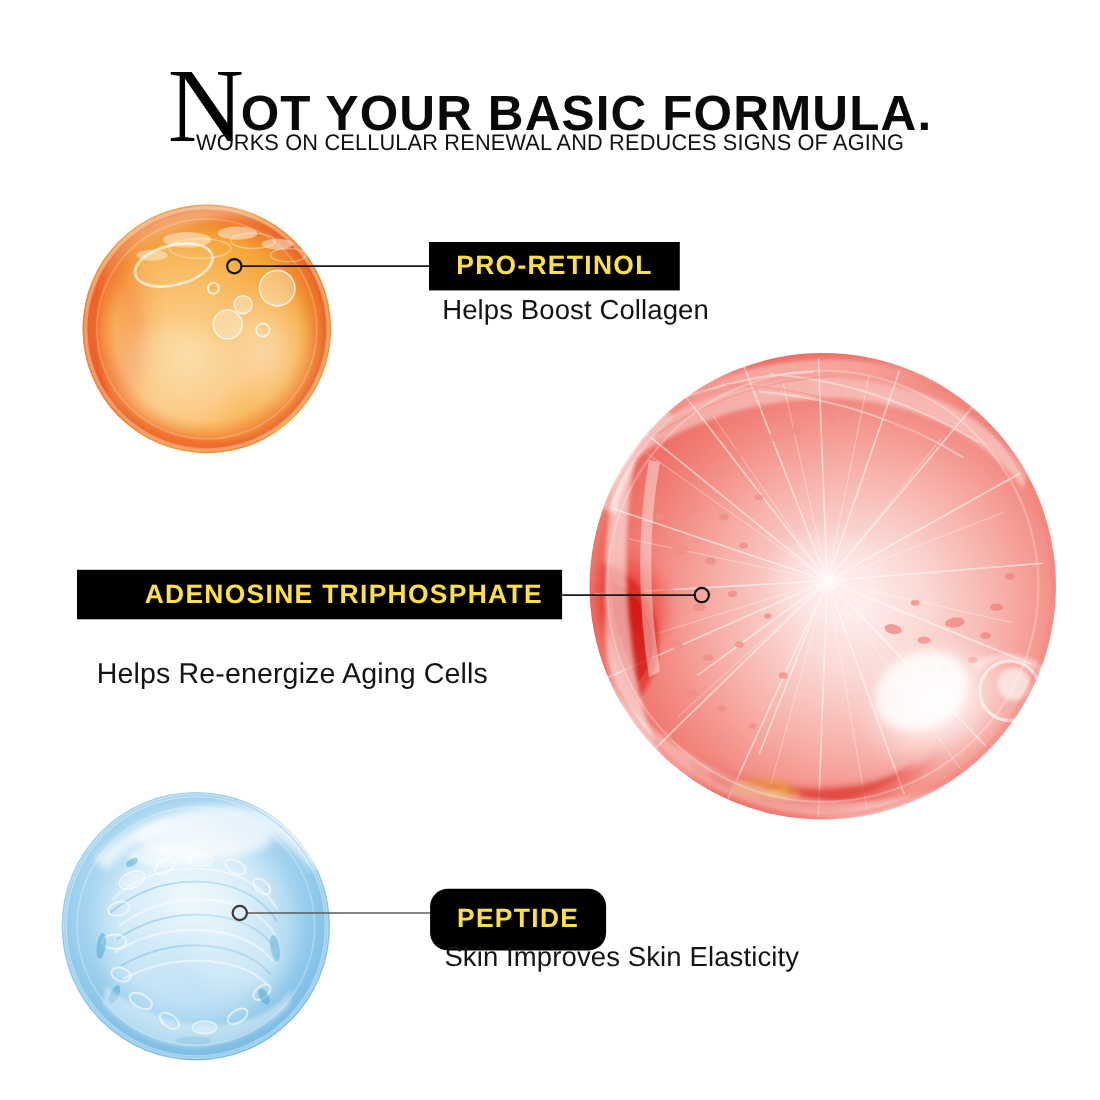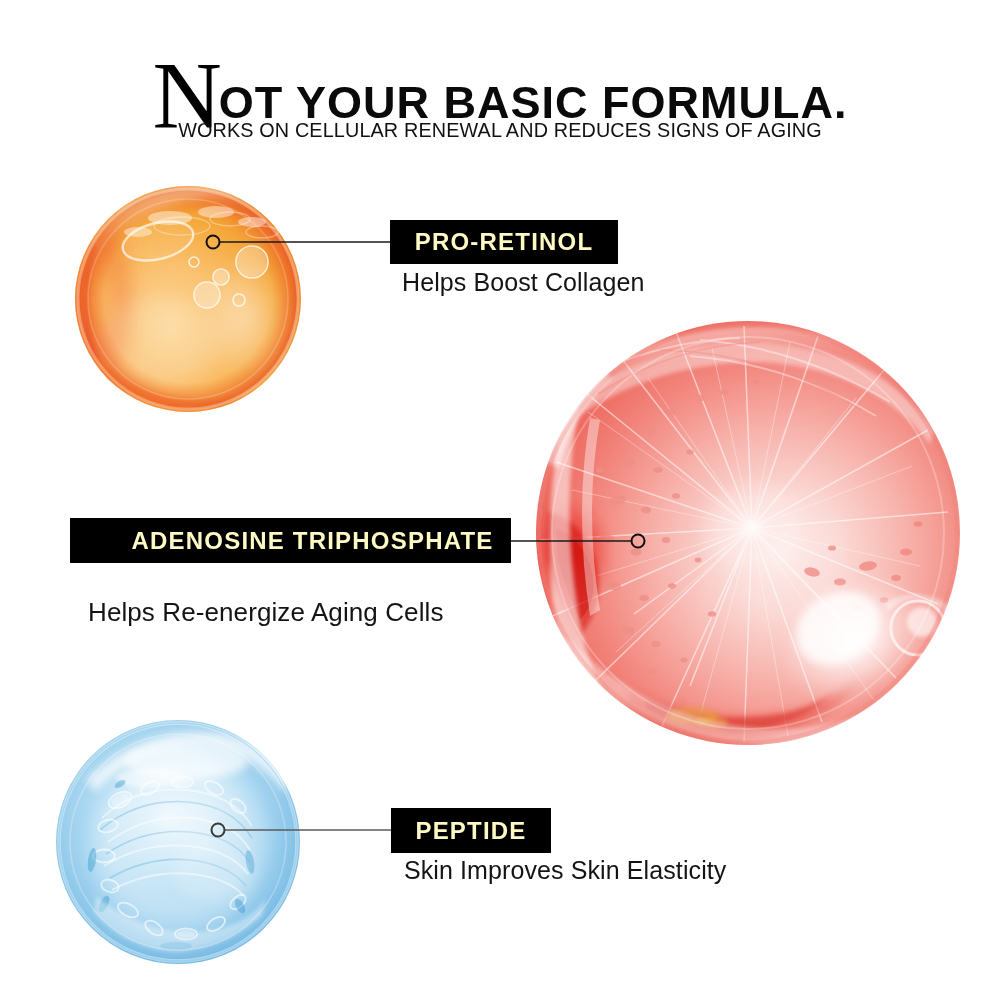--- a/index.html
+++ b/index.html
@@ -79,21 +79,21 @@
     font-weight: 400;
     letter-spacing: 0.15px;
     color: #111111;
     transform: scaleX(0.965);
   }
 
   
   .label-box {
     position: absolute;
     background: #000000;
-    color: #fef9c3;
+    color: #fde047;
     font-family: "Liberation Sans", sans-serif;
     font-weight: 700;
     display: flex;
     align-items: center;
     box-sizing: border-box;
   }
   .label-box span {
     display: block;
     width: 100%;
     text-align: center;
@@ -130,23 +130,24 @@
   }
   #desc-atp {
     left: 88px; top: 597px;
     font-size: 26px;
     letter-spacing: 0.1px;
   }
 
   
   #box-peptide {
     left: 391px; top: 808px;
-    width: 160px; height: 45px;
+    width: 160px; height: 56px;
     font-size: 24px;
     letter-spacing: 1.2px;
+    border-radius: 16px;
   }
   #desc-peptide {
     left: 404px; top: 856px;
     font-size: 25px;
     letter-spacing: 0.1px;
   }
 </style>
 </head>
 <body>
 

